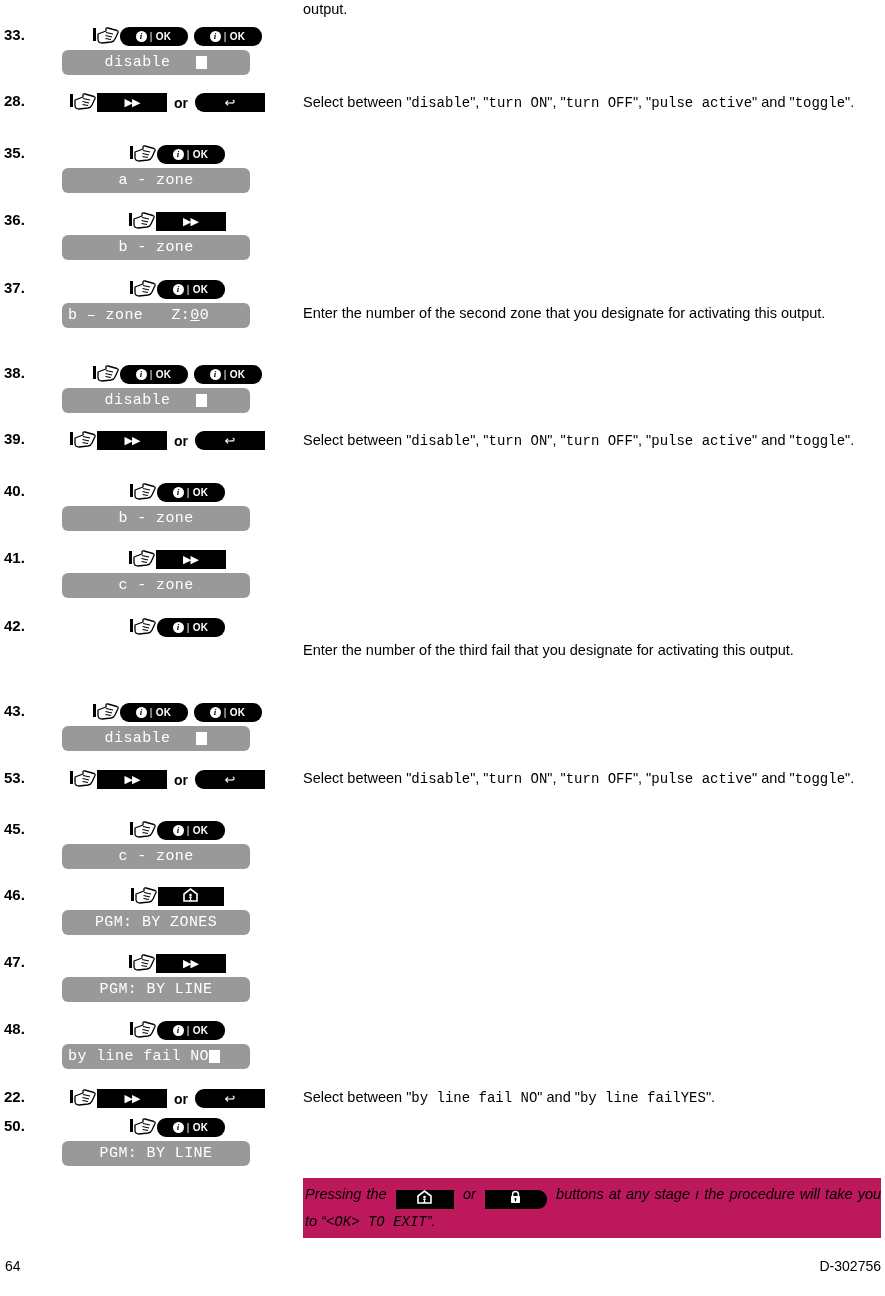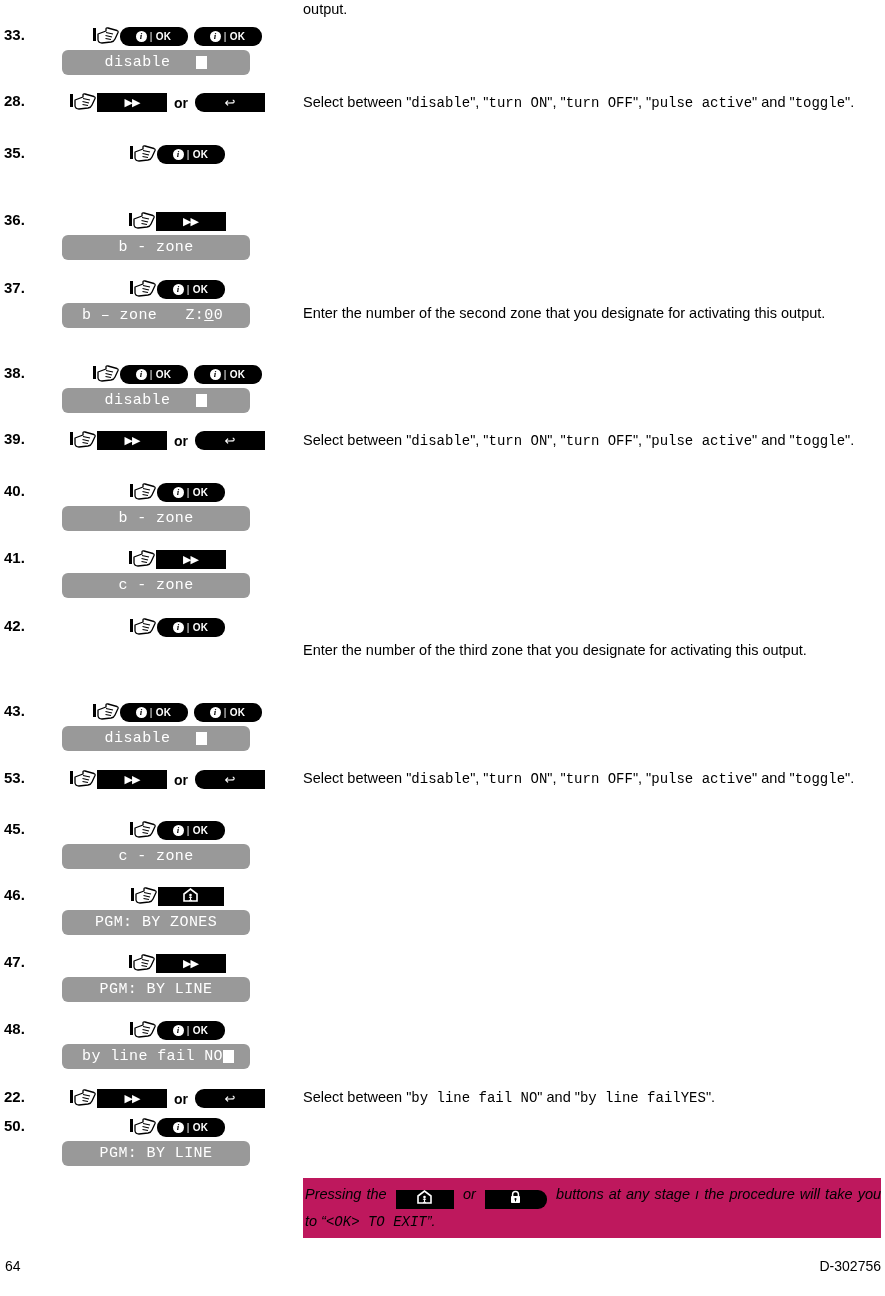--- a/index.html
+++ b/index.html
@@ -129,21 +129,21 @@
     display: flex;
     align-items: center;
     justify-content: center;
     color: #ffffff;
     font-family: "Liberation Mono", monospace;
     font-size: 15px;
     letter-spacing: 0.4px;
     white-space: pre;
     box-sizing: border-box;
   }
-  .lcd.pad-left  { justify-content: flex-start; padding-left: 20px; }
+  .lcd.pad-left  { justify-content: flex-start; padding-left: 6px; }
   .cursor-blk {
     display: inline-block;
     width: 11px;
     height: 13px;
     background: #ffffff;
     vertical-align: -2px;
   }
   .ul { text-decoration: underline; }
 
   
@@ -278,20 +278,23 @@
           </svg>
         </span>
         <span class="key ok">
           <span class="ok-inner">
             <span class="i-badge">i</span>
             <span class="bar-sep">|</span>
             <span>OK</span>
           </span>
         </span>
       </div>
+      <div class="lcd">
+        <span>a - zone</span>
+      </div>
     </div>
   </div>
 
   <div class="step" style="top:211px;">
     <div class="step-num">36.</div>
     <div class="step-body">
       <div class="keyrow center">
         <span class="hand">
           <svg width="26" height="17" viewBox="0 0 26 17">
             <rect x="0" y="1" width="3" height="13" fill="#000"></rect>
@@ -470,21 +473,21 @@
         <span class="key ok">
           <span class="ok-inner">
             <span class="i-badge">i</span>
             <span class="bar-sep">|</span>
             <span>OK</span>
           </span>
         </span>
       </div>
     </div>
   </div>
-  <div class="prose" style="top:641px;">Enter the number of the third zone that you designate for activating this output.</div>
+  <div class="prose" style="top:641px;">Enter the number of the third fail that you designate for activating this output.</div>
 
   <div class="step" style="top:702px;">
     <div class="step-num">43.</div>
     <div class="step-body">
       <div class="keyrow center">
         <span class="hand">
           <svg width="26" height="17" viewBox="0 0 26 17">
             <rect x="0" y="1" width="3" height="13" fill="#000"></rect>
             <path d="M5 7 L13 4 L13 2 Q13 0.5 15 1 L24 3.5 Q25.5 4 25 5.5 L22 12 Q21 14.5 18 15 L9 16 Q5.5 16 5 13 Z" fill="#fff" stroke="#000" stroke-width="1.3" stroke-linejoin="round"></path>
             <path d="M13 5.5 L20 7" stroke="#000" stroke-width="1.1"></path>

